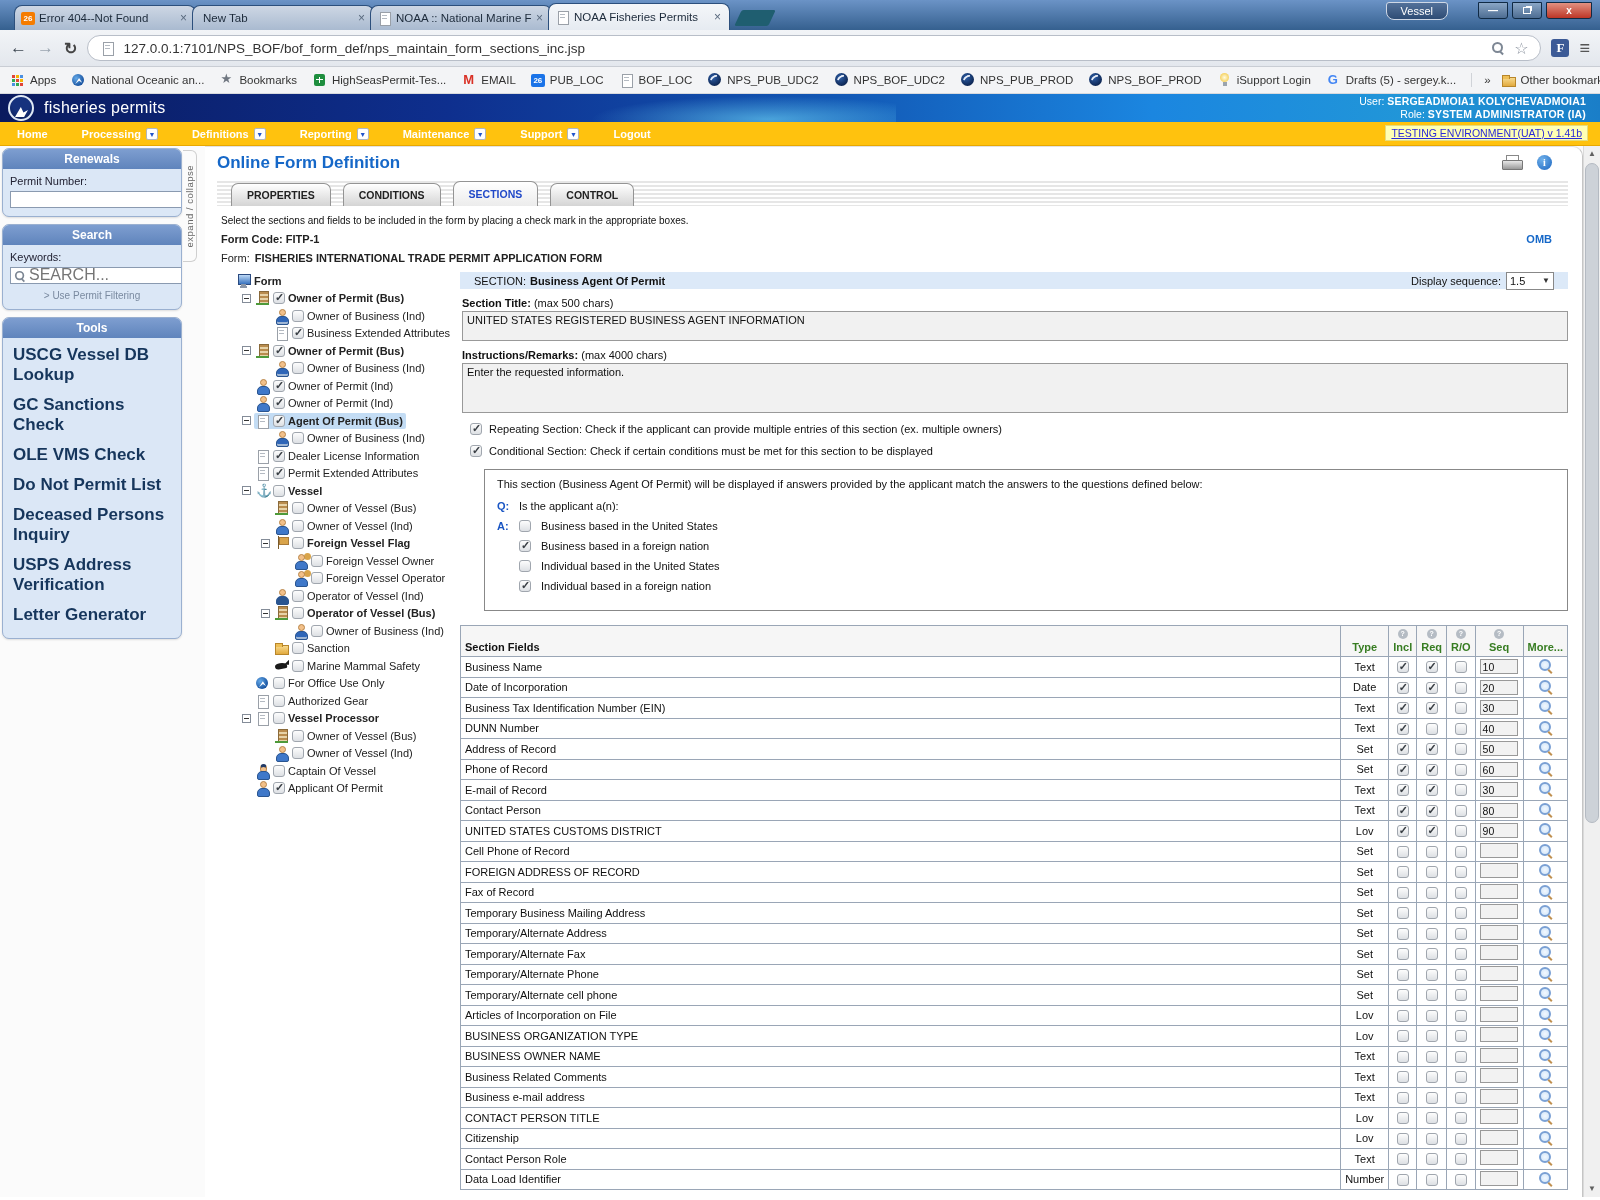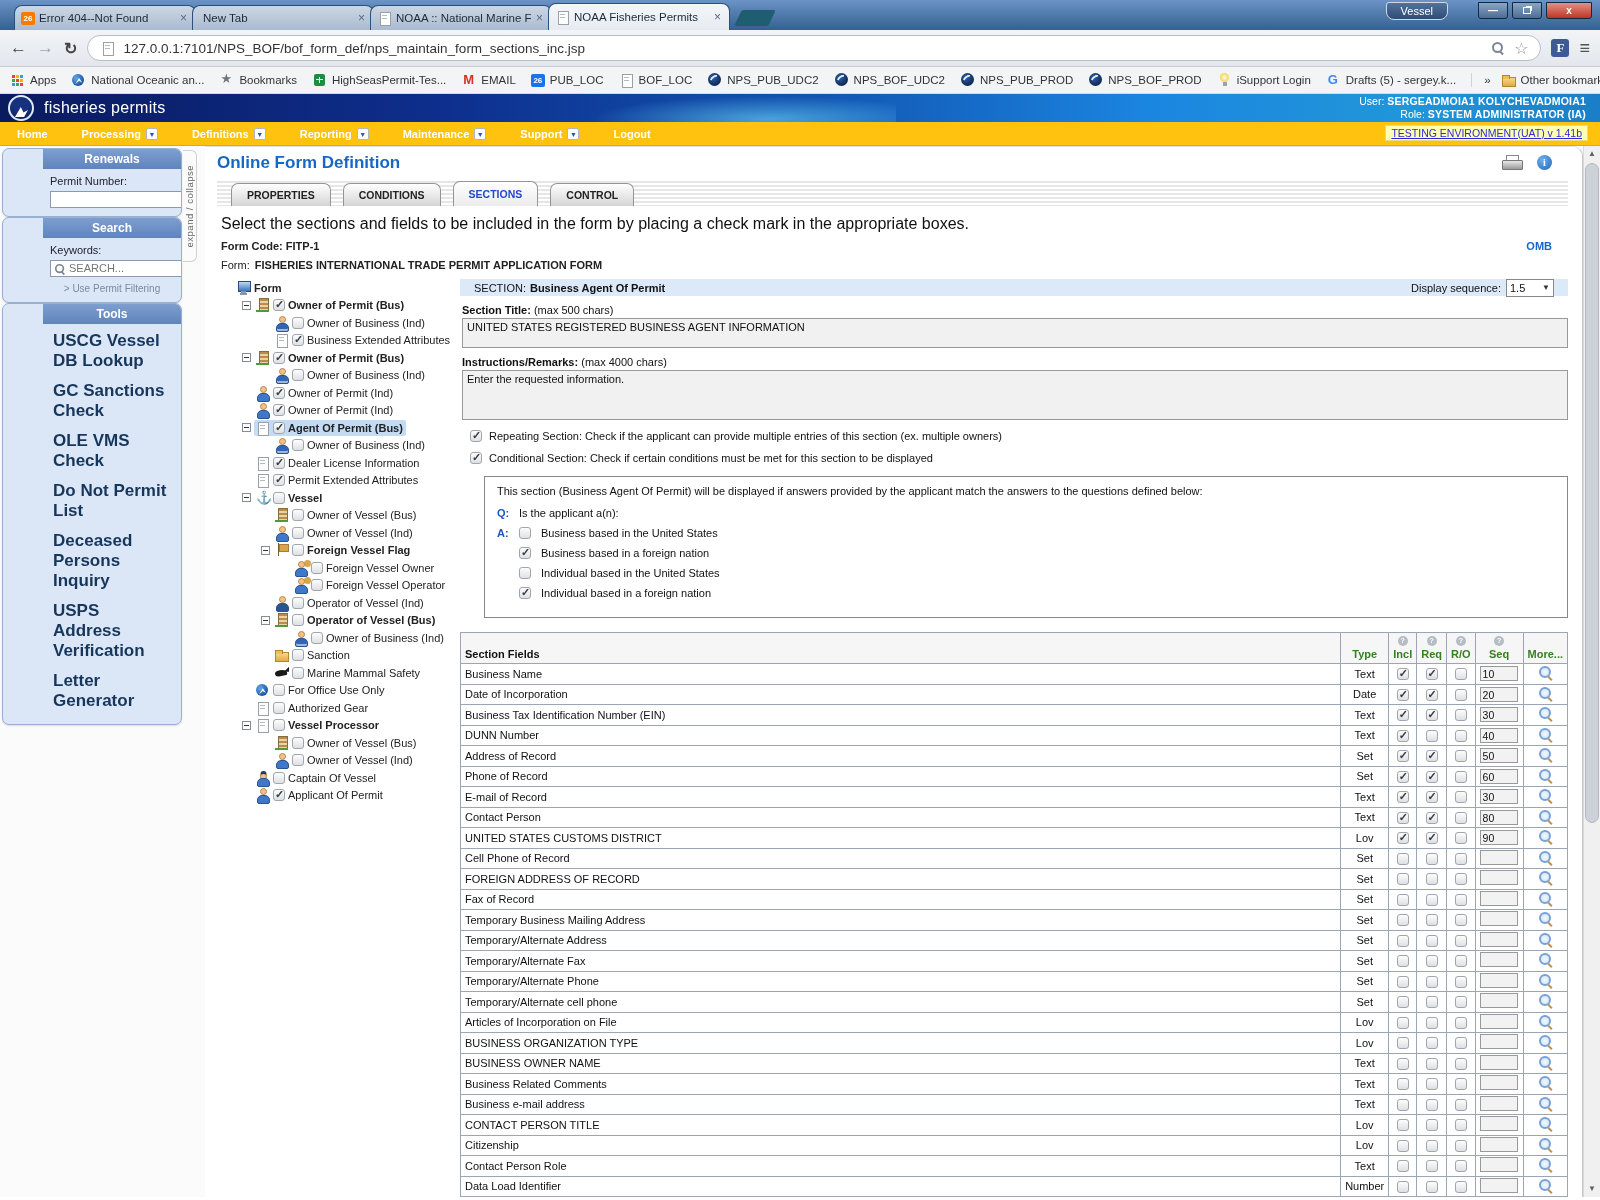--- a/index.html
+++ b/index.html
@@ -104,26 +104,26 @@
   .mainnav{height:24px;background:#ffc20e;display:flex;align-items:center;position:relative;border-bottom:1px solid #e8a800;}
   .nav-item{padding:0 17px;font-size:11px;font-weight:bold;color:#fff;display:flex;align-items:center;gap:5px;height:100%;}
   .navdd{width:12px;height:12px;background:#fff;border:1px solid #b0b6be;border-radius:2px;color:#2255cc;font-size:7px;line-height:11px;text-align:center;}
   .envbox{position:absolute;right:12px;top:3px;background:#ffffb4;border:1px solid #e6dc7a;color:#2a2ad8;
     font-size:10.5px;padding:1px 5px;text-decoration:underline;}
 
   
   .content{position:relative;height:1051px;background:#fbfbfb;}
 
   .sidebar{position:absolute;left:2px;top:2px;width:180px;}
-  .panel{border:1px solid #9ab0d0;border-radius:7px;background:#dbe7f6;overflow:hidden;box-shadow:0 1px 2px rgba(0,0,0,.12);padding-left:40px;}
+  .panel{border:1px solid #9ab0d0;border-radius:7px;background:#dbe7f6;margin-bottom:7px;overflow:hidden;box-shadow:0 1px 2px rgba(0,0,0,.12);}
   .panel-h{background:linear-gradient(#7e9ed0,#5f84bc);color:#fff;font-size:12px;font-weight:bold;text-align:center;padding:3px 0;}
   .panel-b{padding:6px 7px 8px 7px;font-size:11px;color:#223;}
   .flabel{margin-bottom:3px;}
   .inprow{display:flex;align-items:center;gap:4px;}
-  .tinput{flex:1;height:17px;border:1px solid #8a9ab0;background:#fff;font-size:11px;padding:0 3px;font-family:"Liberation Sans",sans-serif;}
+  .tinput{flex:1;height:17px;border:1px solid #8a9ab0;background:#fff;font-size:16px;padding:0 3px;font-family:"Liberation Sans",sans-serif;}
   .tinput.search{padding-left:18px;}
   .searchwrap{position:relative;flex:1;display:flex;}
   .searchwrap .lens{position:absolute;left:4px;top:3px;transform:scale(.85);}
   .gobtn{width:23px;height:18px;border:1px solid #7a8a9a;background:linear-gradient(#fafafa,#d8dce2);font-size:10px;text-align:center;line-height:16px;border-radius:2px;}
   .filterlink{text-align:center;color:#7a8aa0;font-size:10px;margin-top:6px;}
   .tool-link{font-size:17px;font-weight:bold;color:#16365c;padding:5px 3px;}
 
   .expandstrip{position:absolute;left:183px;top:4px;width:14px;height:112px;background:#fbfbfb;border:1px solid #cfcfcf;border-left:none;
     border-radius:0 6px 6px 0;display:flex;align-items:center;justify-content:center;}
   .expandstrip span{writing-mode:vertical-rl;transform:rotate(180deg);font-size:9.5px;color:#666;letter-spacing:.5px;}
@@ -137,21 +137,21 @@
   .printer::before{content:"";position:absolute;left:4px;top:0;width:11px;height:5px;background:#fff;border:1px solid #888;}
   .printer::after{content:"";position:absolute;left:0;top:5px;width:19px;height:8px;background:linear-gradient(#e8e8e8,#9a9a9a);border:1px solid #777;border-radius:1px;}
   .infoicon{width:15px;height:15px;border-radius:50%;background:radial-gradient(circle at 35% 30%,#6fb0ea,#1c66c0);
     color:#fff;font-size:10px;font-weight:bold;text-align:center;line-height:15px;font-family:"Liberation Serif",serif;}
 
   .ftabrow{height:27px;background:repeating-linear-gradient(#ffffff 0 2px,#e6e6e6 2px 4px);display:flex;align-items:flex-end;padding-left:14px;gap:12px;}
   .ftab{height:23px;padding:0 15px;background:linear-gradient(#ffffff,#d4d4d4);border:1px solid #949494;border-bottom:none;
     border-radius:7px 7px 0 0;font-size:10.5px;font-weight:bold;color:#222;display:flex;align-items:center;box-shadow:inset 0 1px 0 #fff;}
   .ftab.active{color:#2048c8;height:25px;background:linear-gradient(#ffffff,#ececec);}
 
-  .instr{font-size:16px;color:#111;margin:9px 0 2px 4px;}
+  .instr{font-size:10px;color:#111;margin:9px 0 2px 4px;}
   .codeline{font-size:11px;font-weight:bold;color:#222;margin:7px 0 0 4px;position:relative;}
   .omb{position:absolute;right:16px;top:0;color:#1668c8;font-weight:bold;}
   .formline{font-size:11px;margin:7px 0 0 4px;color:#222;}
   .formline b{margin-left:2px;}
 
   .cols{display:flex;margin-top:8px;}
   
   .tree{width:233px;flex:none;font-size:11px;color:#222;padding-left:2px;}
   .trow{display:flex;align-items:center;height:17.5px;white-space:nowrap;}
   .exp{width:9px;height:9px;border:1px solid #848c98;background:#fff;position:relative;flex:none;margin-right:3px;}

